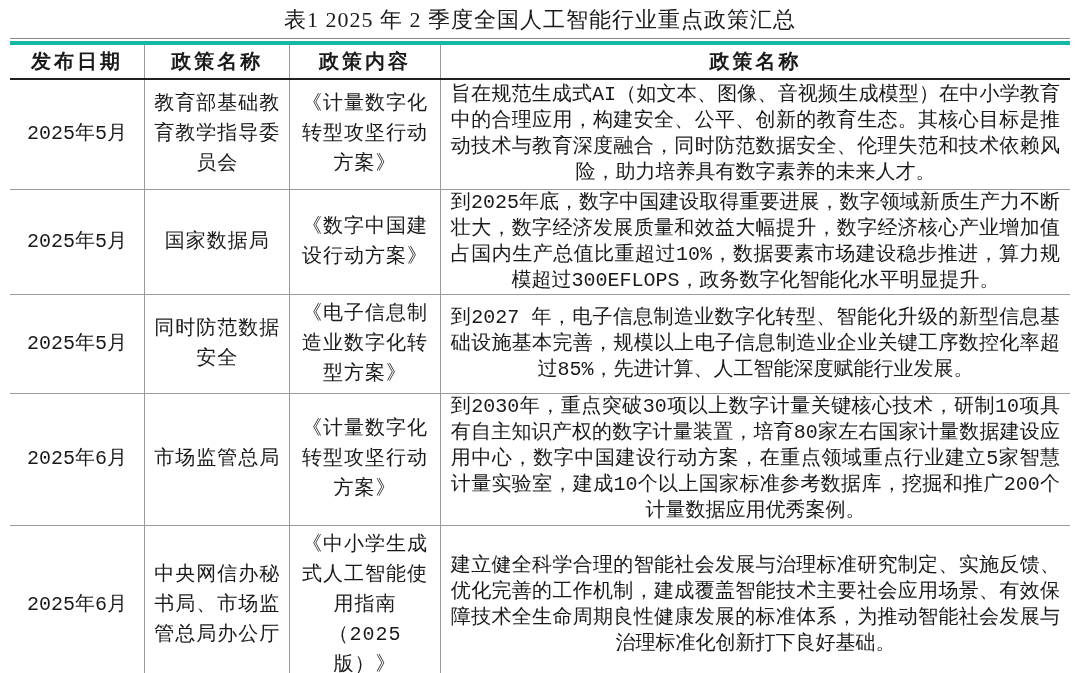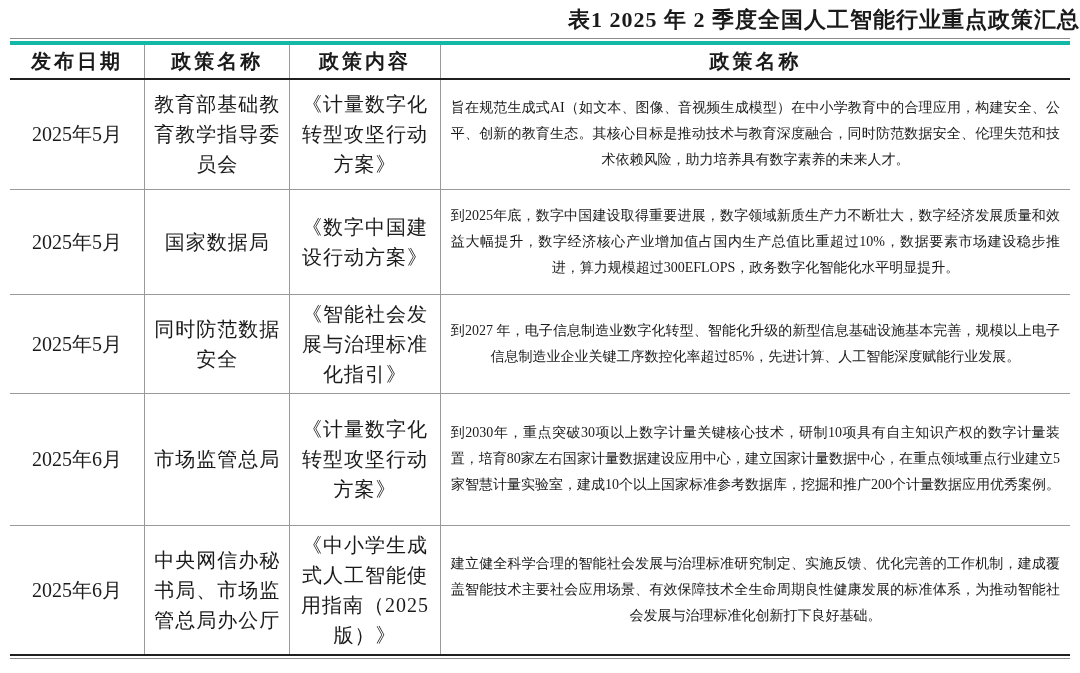--- a/index.html
+++ b/index.html
@@ -8,23 +8,23 @@
     width: 1080px; height: 673px;
     background: #ffffff;
     color: #1a1a1a;
     font-family: "Liberation Serif", "DejaVu Serif", serif;
     overflow: hidden;
   }
   .page-title {
     margin: 0;
     padding-top: 5px;
     height: 38px;
-    text-align: right;
+    text-align: center;
     font-size: 22px;
-    font-weight: bold;
+    font-weight: normal;
     letter-spacing: 1px;
   }
   .table-wrap {
     margin: 0 10px;
     border-top: 1px solid #8a8a8a;      
     border-bottom: 1px solid #8a8a8a;
     padding: 2px 0;
   }
   table.policy-table {
     width: 100%;
@@ -48,24 +48,25 @@
     border-bottom: 2px solid #1f1f1f;
   }
   th + th, td + td { border-left: 1px solid #9a9a9a; }
   tbody tr + tr td { border-top: 1px solid #9a9a9a; }
   tbody td {
     font-size: 20px;
     text-align: center;
     vertical-align: middle;
     padding: 4px 8px;
     line-height: 30px;
+    font-family: Liberation Mono, monospace;
   }
   tbody td.col-org, tbody td.col-policy { letter-spacing: 1px; }
   tbody td.col-content {
-    font-size: 14px;
+    font-size: 20px;
     line-height: 26px;
     padding: 0 10px;
     text-align: justify;
     text-justify: inter-character;
     text-align-last: center;
   }
   tbody tr:nth-of-type(1) td { height: 110px; }
   tbody tr:nth-of-type(2) td { height: 105px; }
   tbody tr:nth-of-type(3) td { height: 93px; }
   tbody tr:nth-of-type(4) td { height: 132px; }
@@ -101,28 +102,28 @@
         </tr>
         <tr>
           <td class="col-date">2025年5月</td>
           <td class="col-org">国家数据局</td>
           <td class="col-policy">《数字中国建设行动方案》</td>
           <td class="col-content">到2025年底，数字中国建设取得重要进展，数字领域新质生产力不断壮大，数字经济发展质量和效益大幅提升，数字经济核心产业增加值占国内生产总值比重超过10%，数据要素市场建设稳步推进，算力规模超过300EFLOPS，政务数字化智能化水平明显提升。</td>
         </tr>
         <tr>
           <td class="col-date">2025年5月</td>
           <td class="col-org">同时防范数据安全</td>
-          <td class="col-policy">《智能社会发展与治理标准化指引》</td>
+          <td class="col-policy">《电子信息制造业数字化转型方案》</td>
           <td class="col-content">到2027 年，电子信息制造业数字化转型、智能化升级的新型信息基础设施基本完善，规模以上电子信息制造业企业关键工序数控化率超过85%，先进计算、人工智能深度赋能行业发展。</td>
         </tr>
         <tr>
           <td class="col-date">2025年6月</td>
           <td class="col-org">市场监管总局</td>
           <td class="col-policy">《计量数字化转型攻坚行动方案》</td>
-          <td class="col-content">到2030年，重点突破30项以上数字计量关键核心技术，研制10项具有自主知识产权的数字计量装置，培育80家左右国家计量数据建设应用中心，建立国家计量数据中心，在重点领域重点行业建立5家智慧计量实验室，建成10个以上国家标准参考数据库，挖掘和推广200个计量数据应用优秀案例。</td>
+          <td class="col-content">到2030年，重点突破30项以上数字计量关键核心技术，研制10项具有自主知识产权的数字计量装置，培育80家左右国家计量数据建设应用中心，数字中国建设行动方案，在重点领域重点行业建立5家智慧计量实验室，建成10个以上国家标准参考数据库，挖掘和推广200个计量数据应用优秀案例。</td>
         </tr>
         <tr>
           <td class="col-date">2025年6月</td>
           <td class="col-org">中央网信办秘书局、市场监管总局办公厅</td>
           <td class="col-policy">《中小学生成式人工智能使用指南（2025版）》</td>
           <td class="col-content">建立健全科学合理的智能社会发展与治理标准研究制定、实施反馈、优化完善的工作机制，建成覆盖智能技术主要社会应用场景、有效保障技术全生命周期良性健康发展的标准体系，为推动智能社会发展与治理标准化创新打下良好基础。</td>
         </tr>
       </tbody>
   </table>
 </div>

